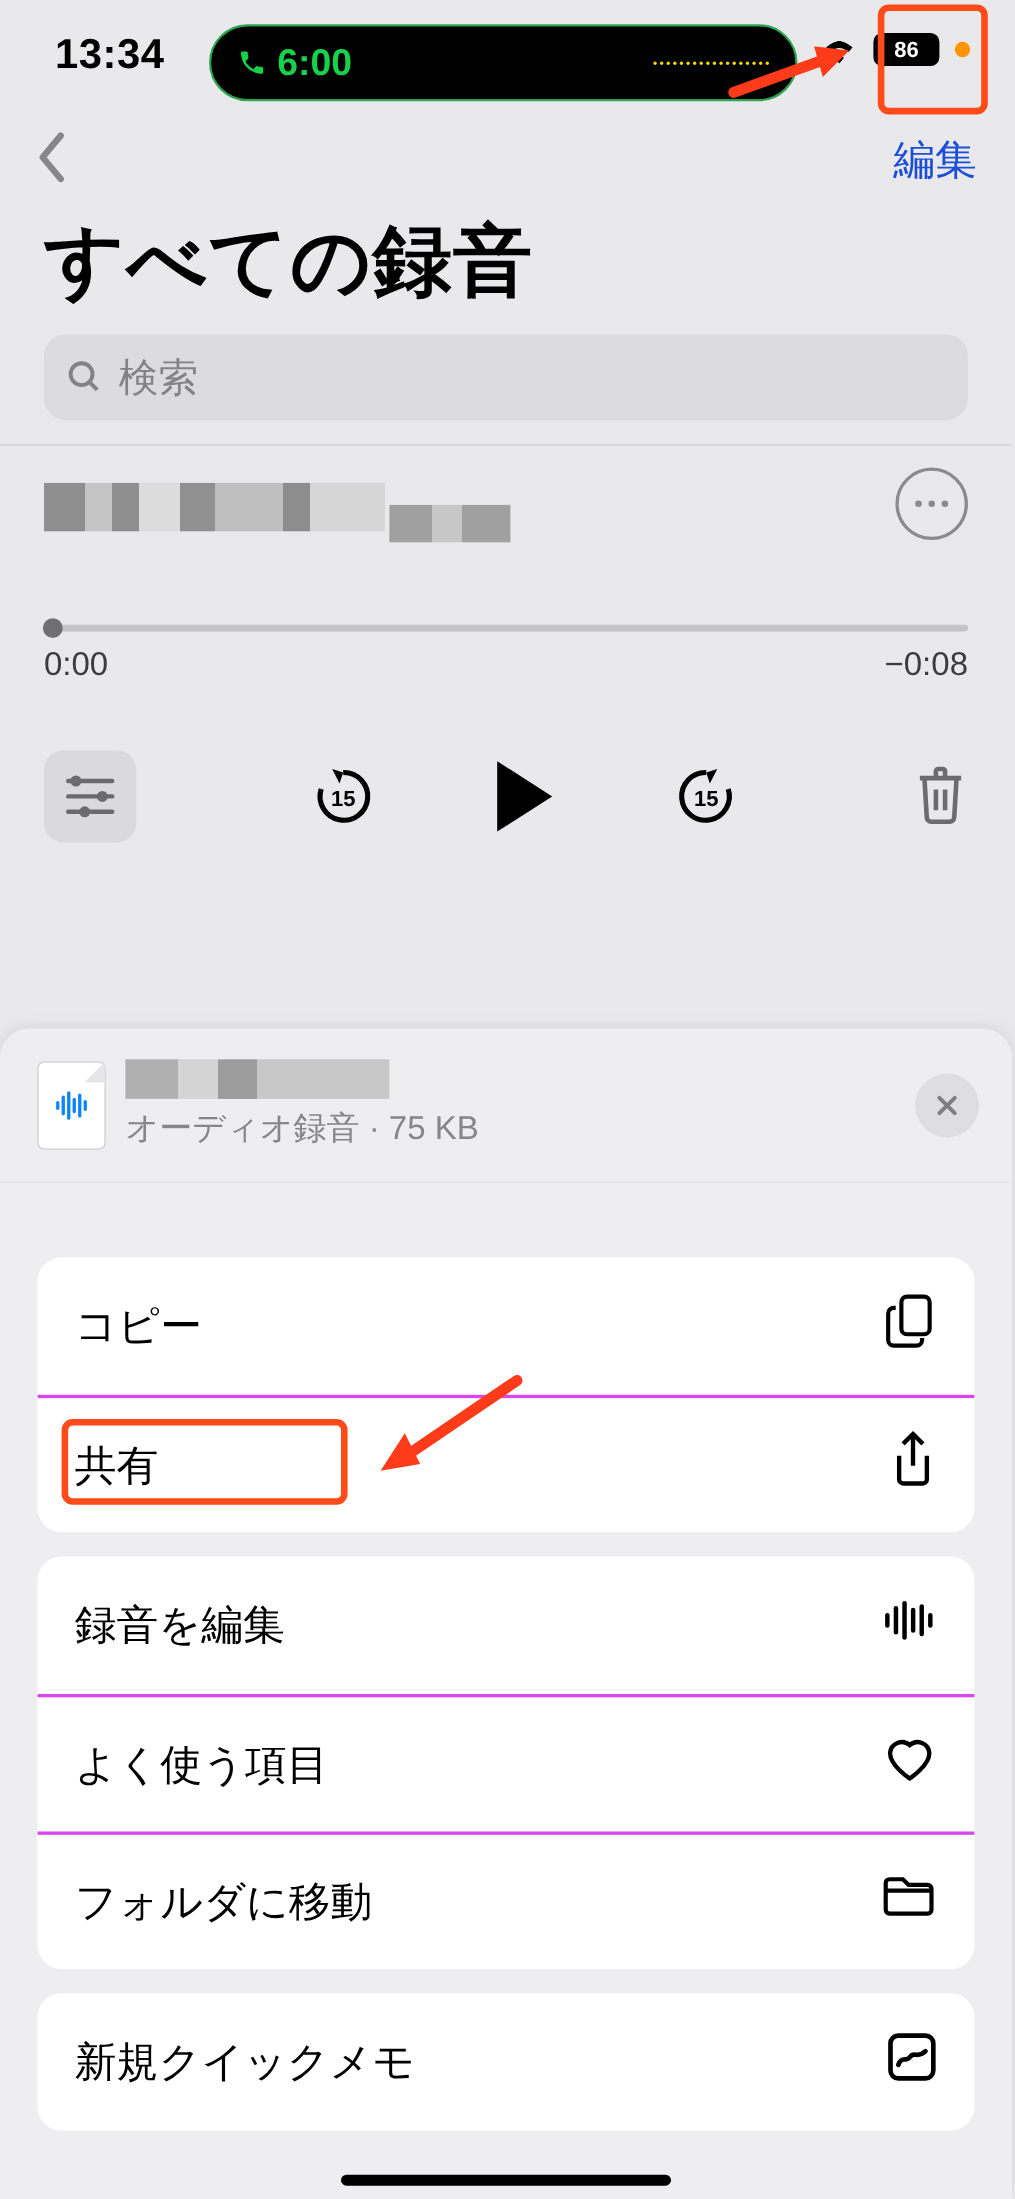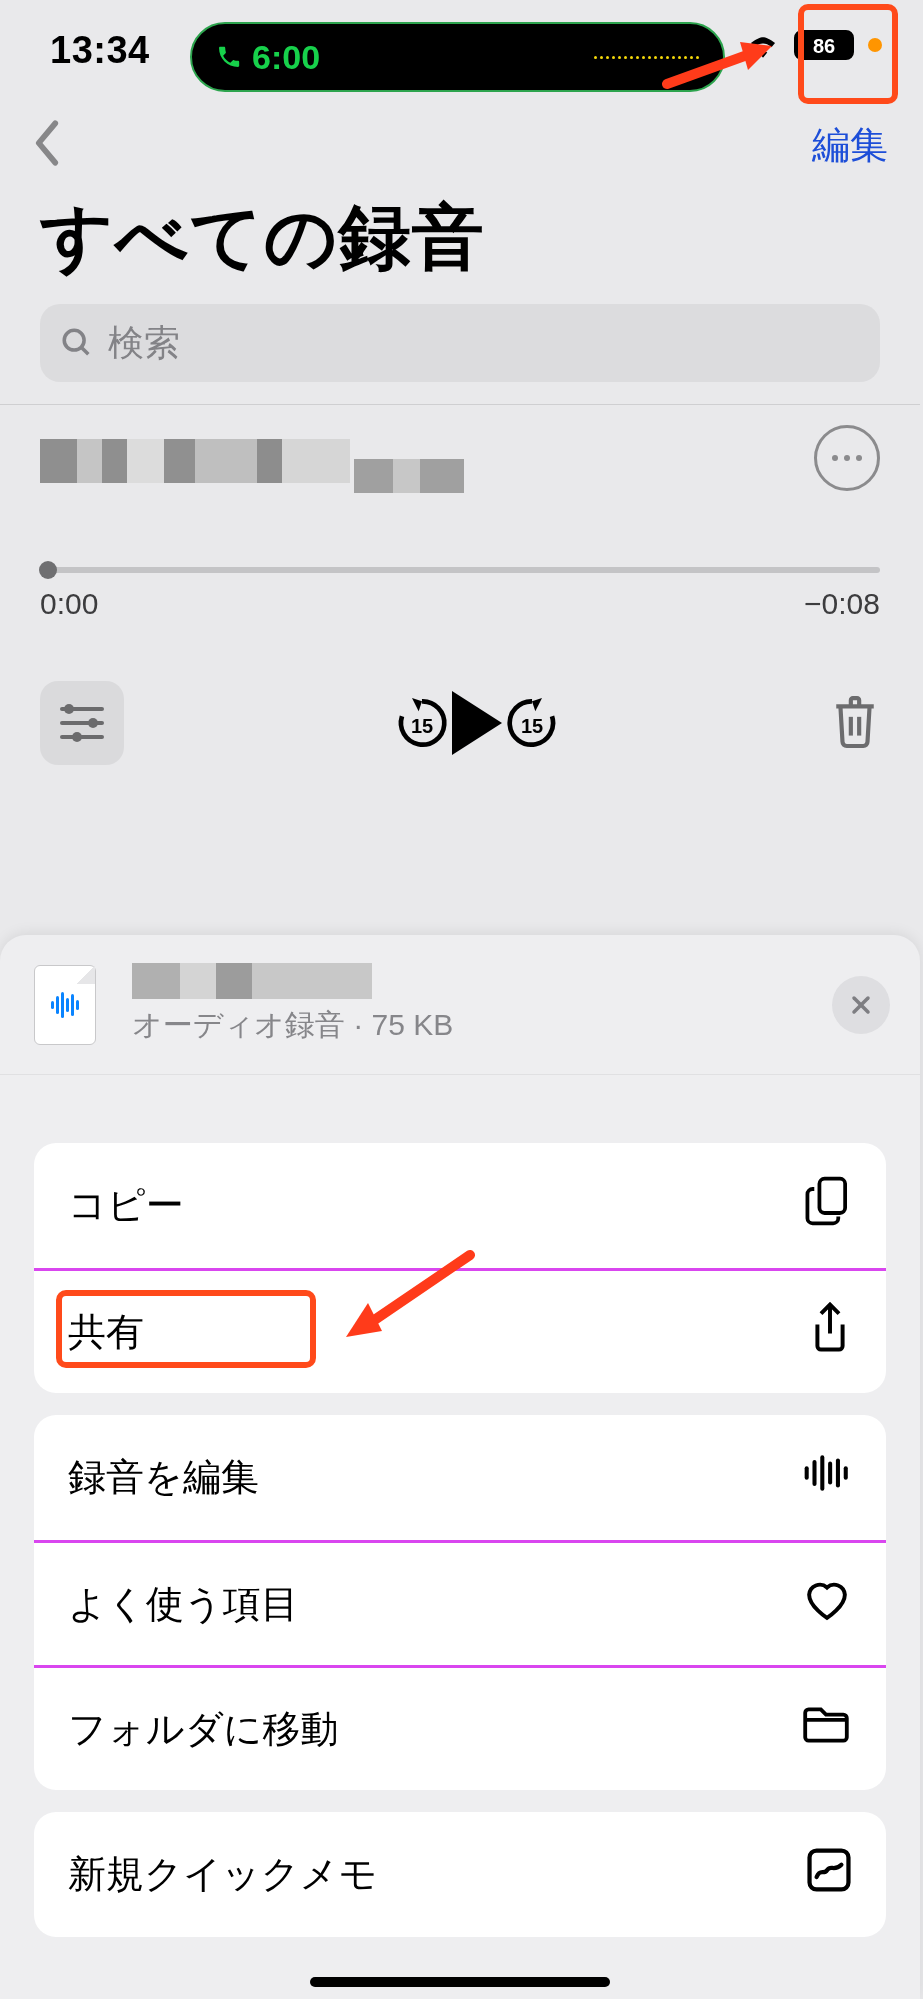--- a/index.html
+++ b/index.html
@@ -69,21 +69,21 @@
   .annot-arrow-more {
     position:absolute; right:148px; top:42px; pointer-events:none;
   }
 
   .timeline { padding: 70px 40px 0; }
   .track { height: 6px; background:#c4c4c6; border-radius:3px; position:relative; }
   .track-dot { position:absolute; left:-1px; top:-6px; width:18px; height:18px; background:#6f6f71; border-radius:50%; }
   .time-labels { display:flex; justify-content:space-between; font-size:30px; color:#3c3c3e; margin-top:14px; }
 
   .controls { display:flex; align-items:center; justify-content:space-between; padding: 60px 40px 40px; }
-  .ctrl-center { display:flex; align-items:center; }
+  .ctrl-center { display:flex; align-items:center; gap:110px; }
   .options-btn {
     width:84px; height:84px; border-radius:18px; background:#dadadc;
     display:flex; flex-direction:column; align-items:center; justify-content:center; gap:10px;
   }
   .opt-line { width:44px; height:4px; background:#6b6b6d; border-radius:2px; position:relative; }
   .opt-line::after { content:''; position:absolute; width:10px; height:10px; background:#6b6b6d; border-radius:50%; top:-3px; }
   .opt-line:nth-child(1)::after{ left:4px; }
   .opt-line:nth-child(2)::after{ left:28px; }
   .opt-line:nth-child(3)::after{ left:12px; }
 
@@ -97,21 +97,21 @@
 
   .trash { color:#6c6c6e; }
 
   
   .sheet {
     position:absolute; left:0; right:0; bottom:0; top:935px;
     background:#eeeef0; border-radius:26px 26px 0 0;
     box-shadow: 0 -2px 14px rgba(0,0,0,0.08);
   }
   .sheet-header {
-    display:flex; align-items:center; padding: 28px 30px 28px 34px; gap:36px;
+    display:flex; align-items:center; padding: 28px 30px 28px 34px; gap:18px;
     border-bottom: 1px solid #e0e0e2;
   }
   .sheet-file-icon {
     width:62px; height:80px; background:#fff; border:1px solid #c8c8ca; border-radius:6px;
     position:relative; display:flex; align-items:center; justify-content:center;
   }
   .sheet-file-icon::before{
     content:''; position:absolute; top:0; right:0; width:18px; height:18px;
     background: linear-gradient(135deg, transparent 49%, #e6e6e8 50%);
   }

